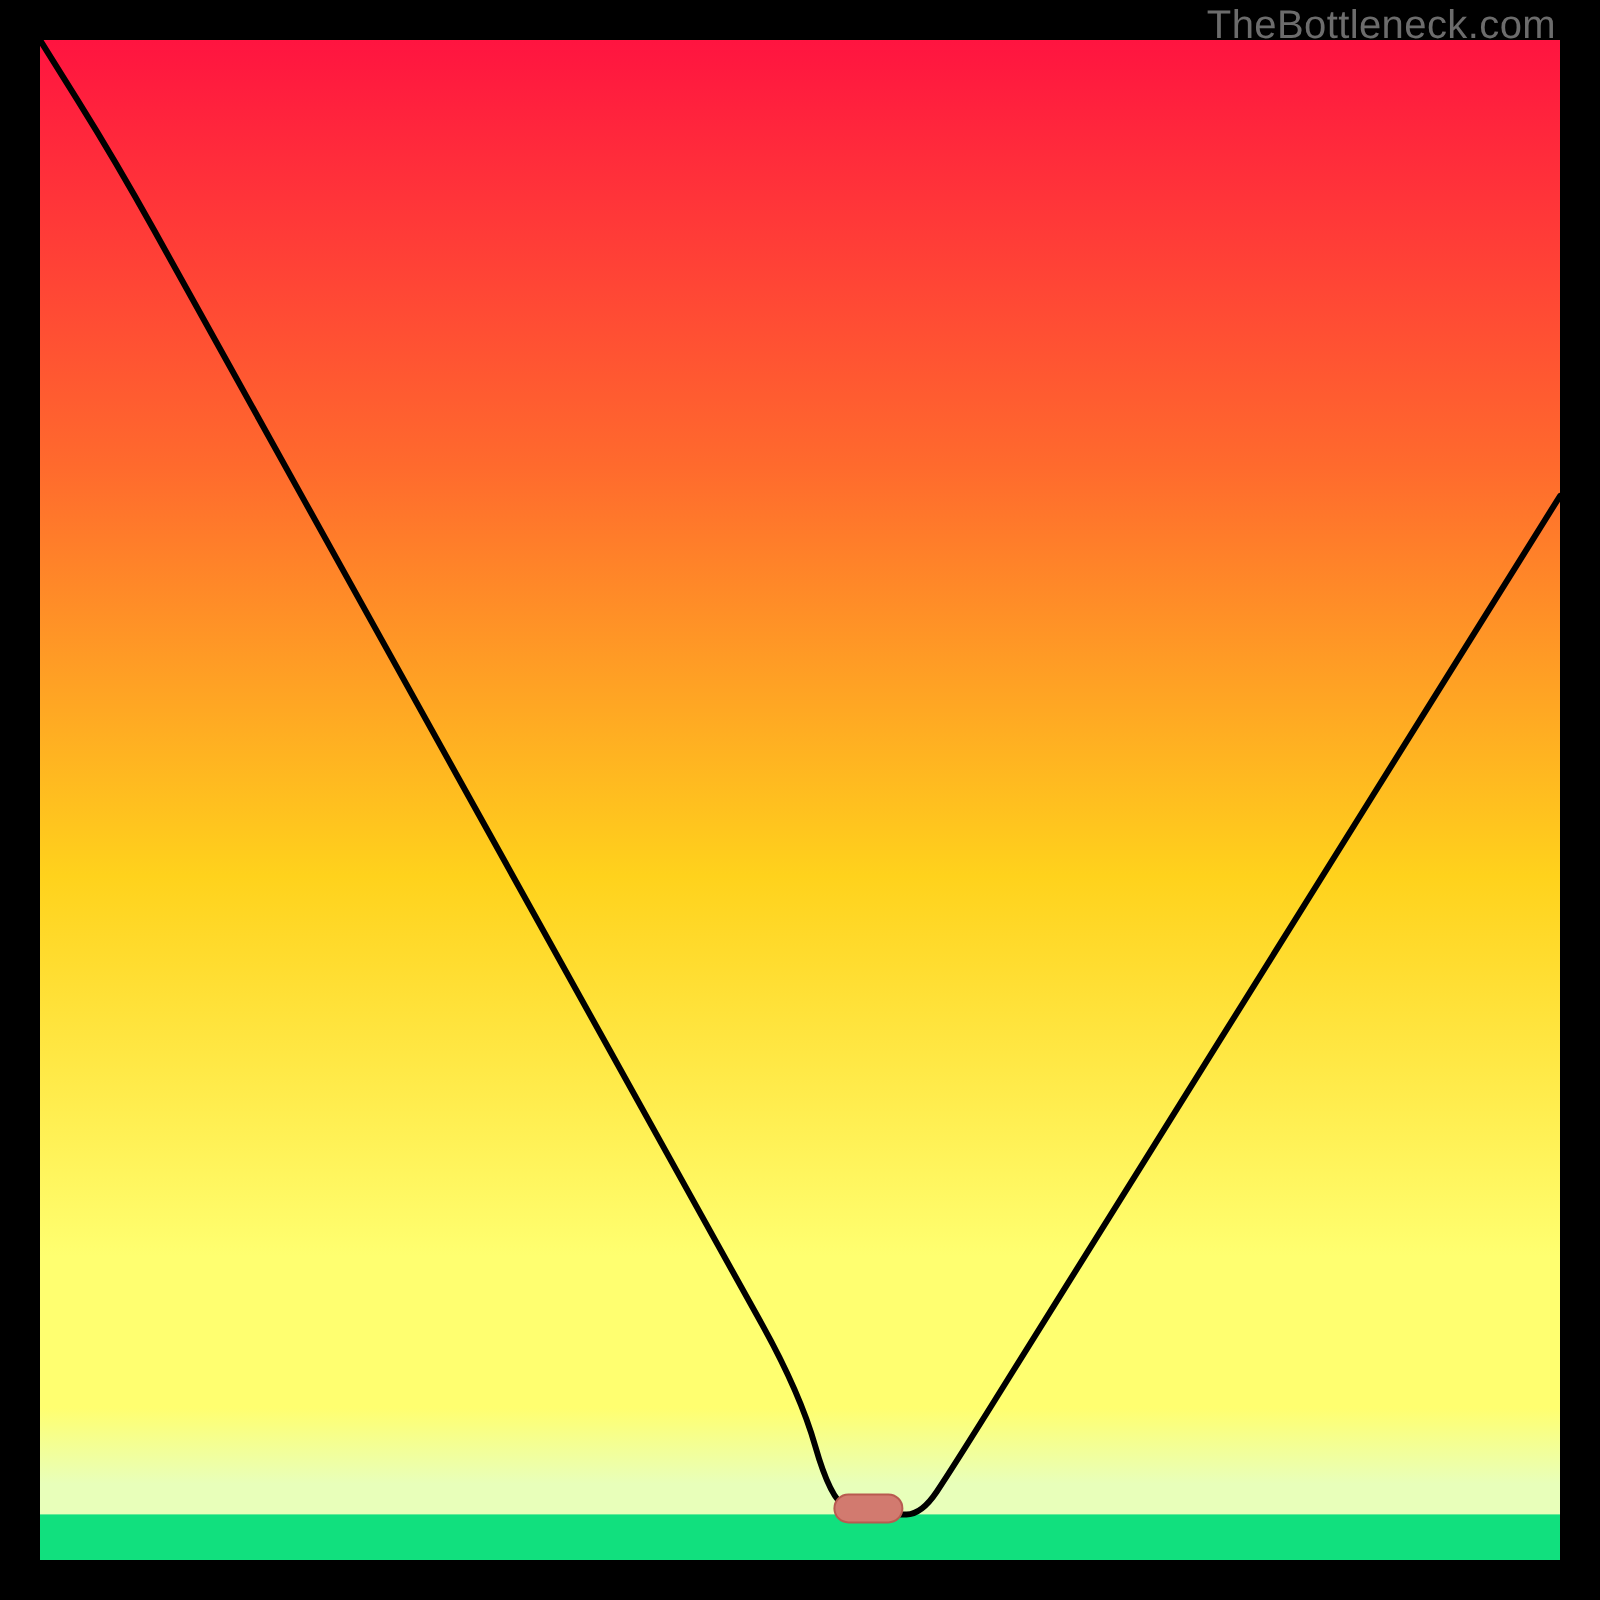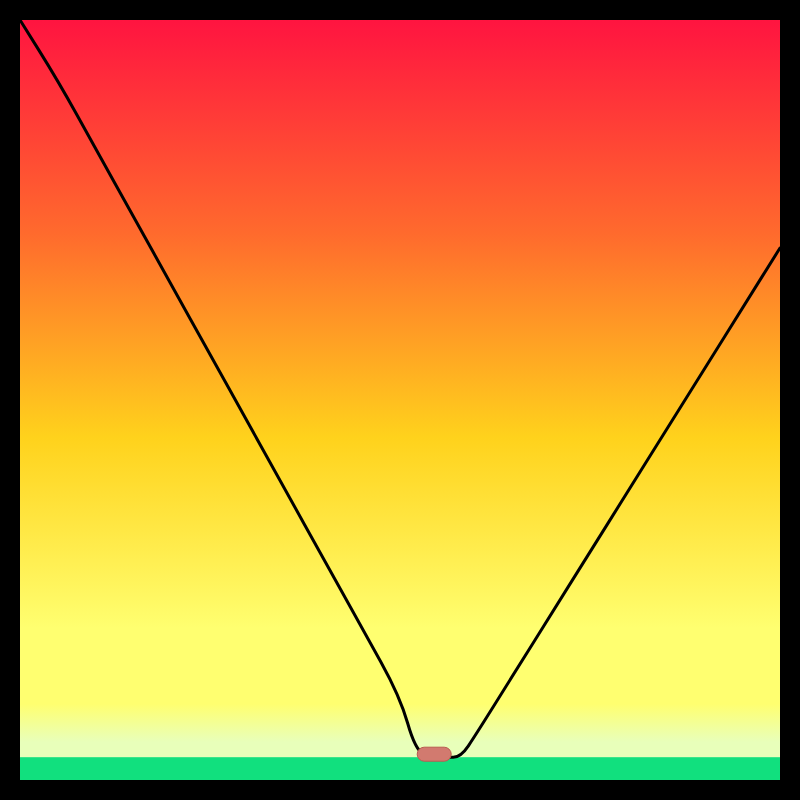--- a/index.html
+++ b/index.html
@@ -39,20 +39,21 @@
     user-select: none;
   }
   svg {
     display: block;
   }
 </style>
 </head>
 <body>
 
 <div class="frame">
+  <div class="watermark">TheBottleneck.com</div>
 
   <div class="plot">
     <svg id="chart-svg" width="760" height="760" viewBox="0 0 760 760">
         <defs>
           <linearGradient id="bgGrad" x1="0" y1="0" x2="0" y2="1">
             <stop offset="0%" stop-color="#ff1440"></stop>
             <stop offset="28%" stop-color="#ff6a2d"></stop>
             <stop offset="55%" stop-color="#ffd21c"></stop>
             <stop offset="80%" stop-color="#ffff70"></stop>
             <stop offset="90%" stop-color="#ffff70"></stop>

